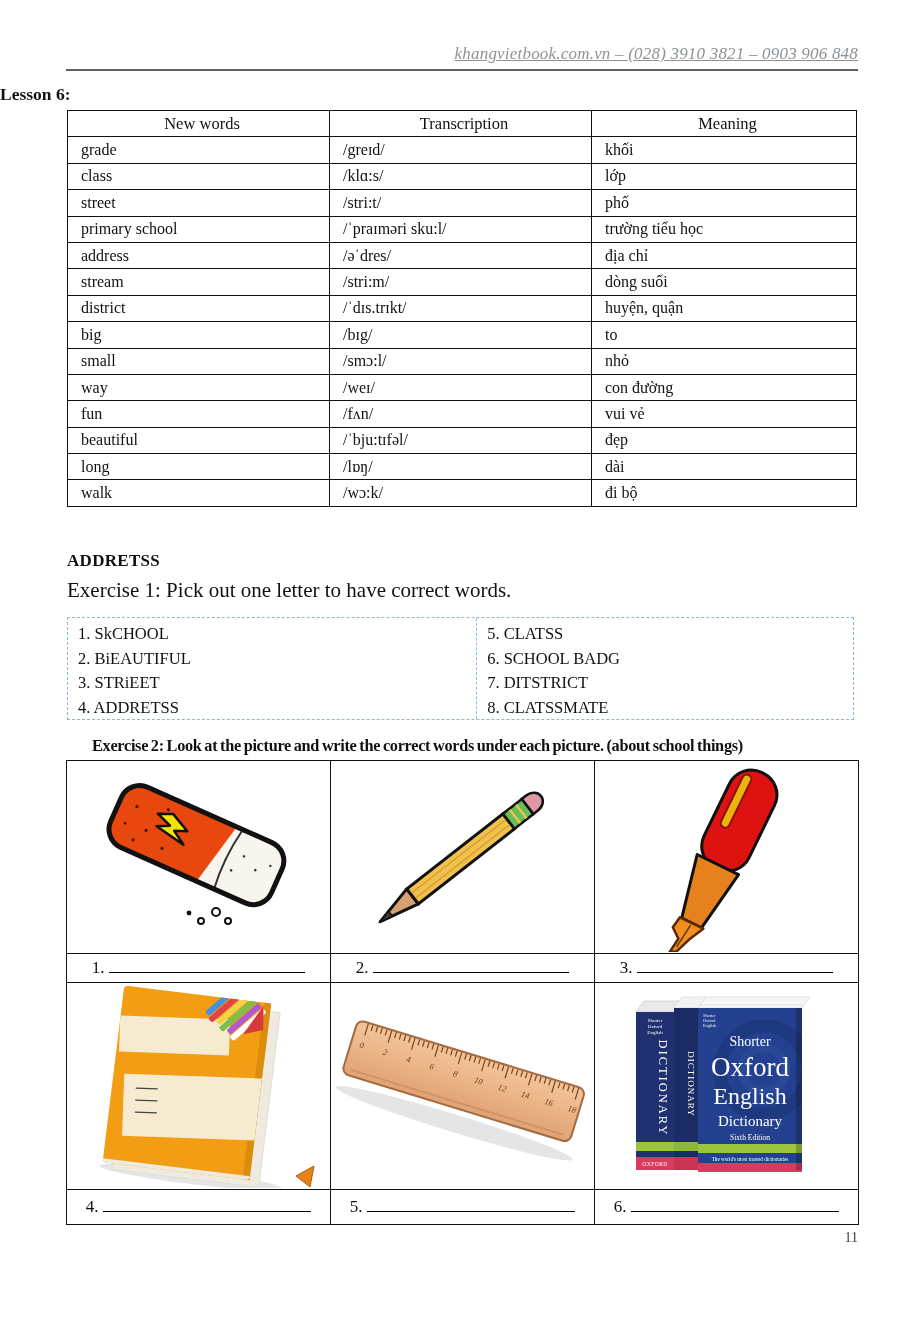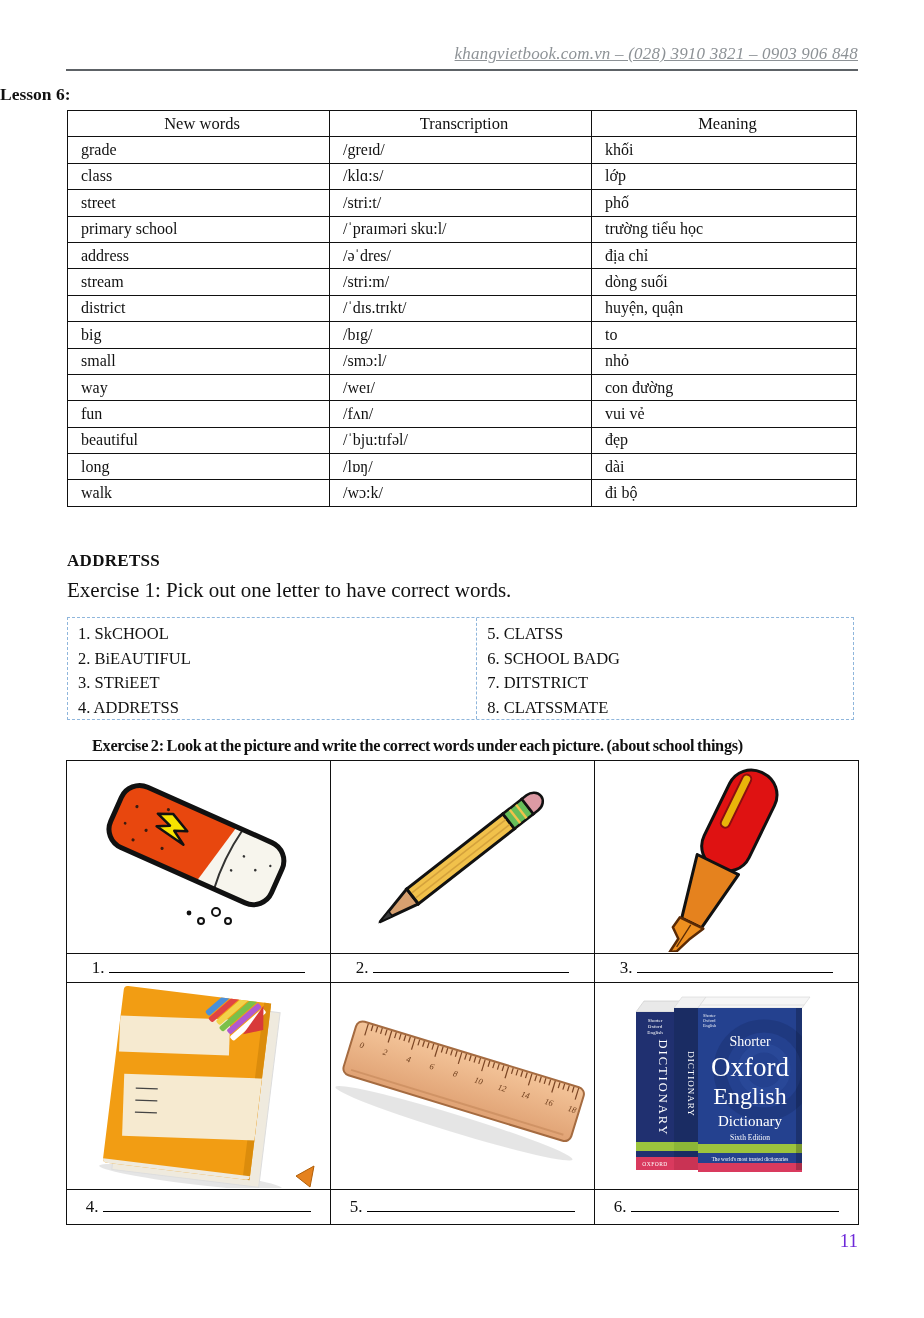--- a/index.html
+++ b/index.html
@@ -44,21 +44,21 @@
   
   .pics{left:66px;top:760px;border-collapse:collapse;table-layout:fixed;width:792px;}
   .pics td{border:1.7px solid #111;padding:0;vertical-align:middle;text-align:center;overflow:hidden;}
   .pic-cell{height:192px;}
   .pic-cell2{height:206px;}
   .ans-cell{height:28px;text-align:left;font-size:17px;padding-left:9px;}
   .ans-cell2{height:34px;text-align:left;font-size:17px;padding-left:9px;}
   .blank{display:inline-block;height:13px;border-bottom:1.6px solid #000;margin-left:5px;}
   .blank.b1{width:196px;}
   .blank.b2{width:208px;}
-  .page-number{right:66px;top:1230px;font-size:19px;color:#6d28d9;}
+  .page-number{right:66px;top:1230px;font-size:14px;color:#404040;}
   svg{display:block;margin:0 auto;}
 </style>
 </head>
 <body>
 
 <div class="abs header">
   <span>khangvietbook.com.vn – (028) 3910 3821 – 0903 906 848</span>
 </div>
 
 <div class="abs lesson-title">Lesson 6:</div>

